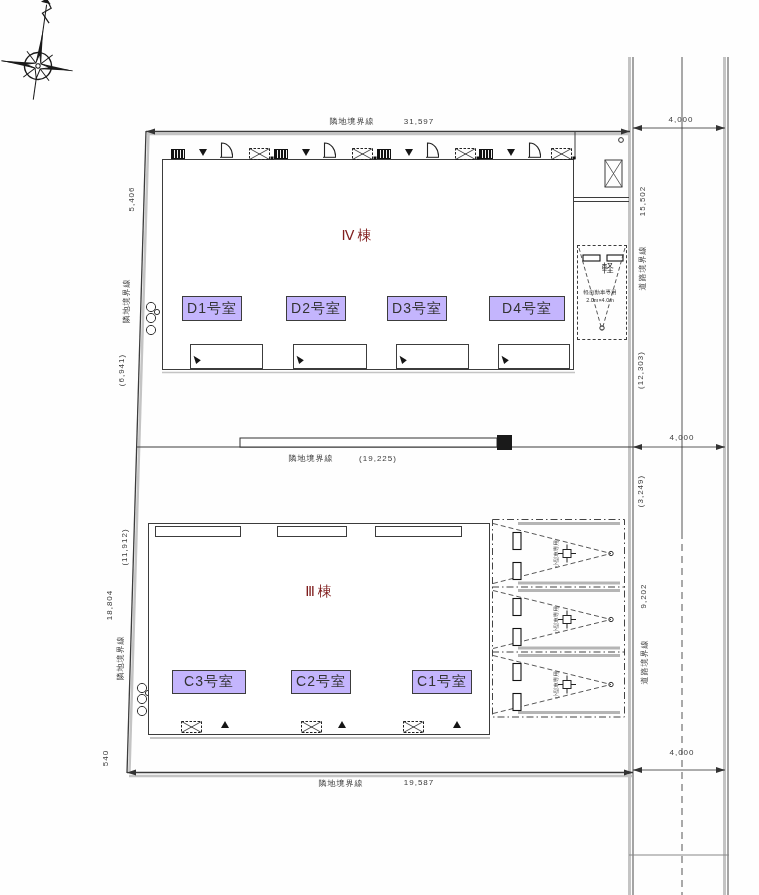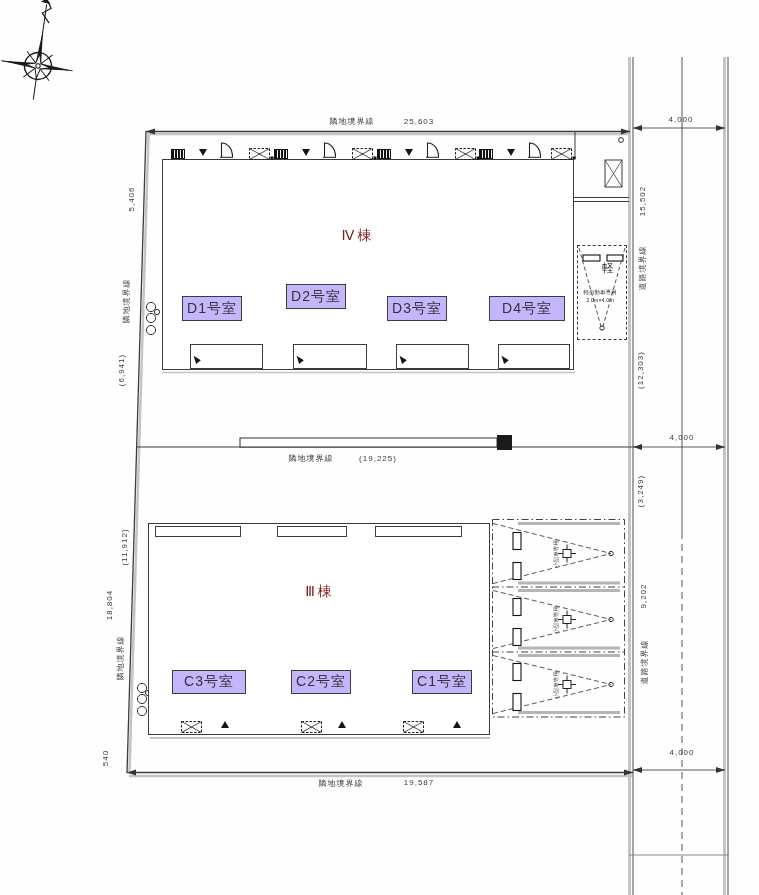--- a/index.html
+++ b/index.html
@@ -172,21 +172,21 @@
     </g>
   </svg>
 
   <div class="bldg" style="left:162px;top:159px;width:412px;height:211px;"></div>
   <div class="bldg" style="left:148px;top:523px;width:342px;height:212px;"></div>
 
   <div class="bname" style="left:358px;top:236px;">Ⅳ棟</div>
   <div class="bname" style="left:320px;top:592px;">Ⅲ棟</div>
 
   <div class="roombox" style="left:182px;top:296px;width:60px;height:25px;">D1号室</div>
-  <div class="roombox" style="left:286px;top:284px;width:60px;height:25px;">D2号室</div>
+  <div class="roombox" style="left:286px;top:296px;width:60px;height:25px;">D2号室</div>
   <div class="roombox" style="left:387px;top:296px;width:60px;height:25px;">D3号室</div>
   <div class="roombox" style="left:489px;top:296px;width:76px;height:25px;">D4号室</div>
 
   <div class="porch" style="left:190px;top:344px;width:73px;"></div>
   <div class="porch" style="left:293px;top:344px;width:74px;"></div>
   <div class="porch" style="left:396px;top:344px;width:73px;"></div>
   <div class="porch" style="left:498px;top:344px;width:72px;"></div>
   <span class="entry-arrow" style="left:193px;top:355px;"></span>
   <span class="entry-arrow" style="left:296px;top:355px;"></span>
   <span class="entry-arrow" style="left:399px;top:355px;"></span>
@@ -274,21 +274,21 @@
   <div class="kei-space"></div>
   <div class="kei-label" style="left:608px;top:268px;">軽</div>
   <div class="tiny" style="left:600px;top:292px;">軽自動車専用</div>
   <div class="tiny" style="left:600px;top:300px;">2.0m×4.0m</div>
 
   <div class="tiny rot" style="left:556px;top:554px;">小型車専用</div>
   <div class="tiny rot" style="left:556px;top:620px;">小型車専用</div>
   <div class="tiny rot" style="left:556px;top:685px;">小型車専用</div>
 
   <div class="lbl" style="left:352px;top:121px;">隣地境界線</div>
-  <div class="lbl" style="left:419px;top:121px;">25,603</div>
+  <div class="lbl" style="left:419px;top:121px;">31,597</div>
   <div class="lbl" style="left:311px;top:458px;">隣地境界線</div>
   <div class="lbl" style="left:378px;top:458px;">(19,225)</div>
   <div class="lbl" style="left:341px;top:783px;">隣地境界線</div>
   <div class="lbl" style="left:419px;top:782px;">19,587</div>
 
   <div class="lbl" style="left:681px;top:119px;">4,000</div>
   <div class="lbl" style="left:682px;top:437px;">4,000</div>
   <div class="lbl" style="left:682px;top:752px;">4,000</div>
 
   <div class="lbl rot" style="left:131px;top:199px;">5,406</div>

